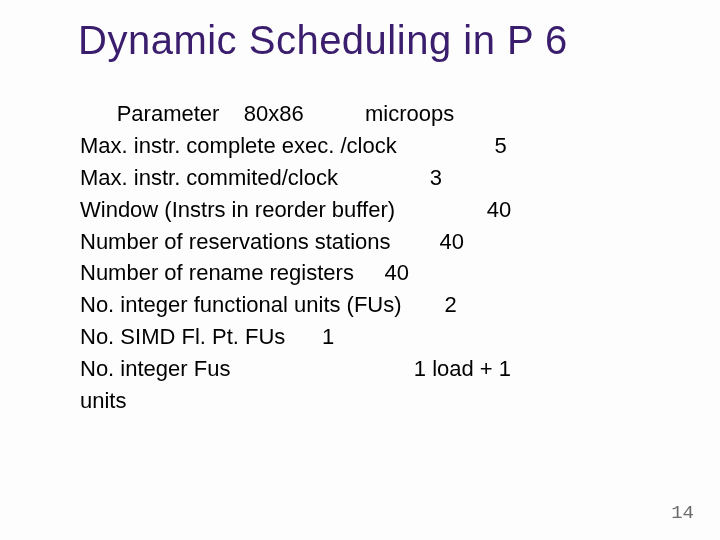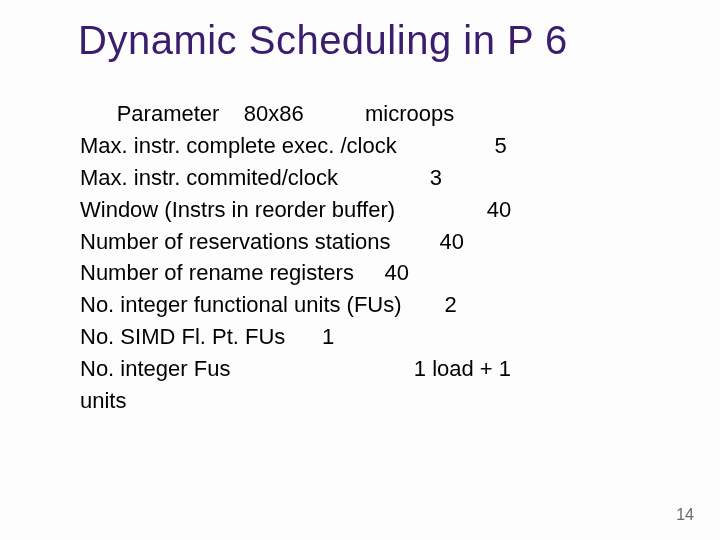--- a/index.html
+++ b/index.html
@@ -40,23 +40,23 @@
   .hdr {
     white-space: pre;
   }
   .row {
     white-space: pre;
   }
   .pagenum {
     position: absolute;
     right: 26px;
     bottom: 16px;
-    font-size: 16px;
+    font-size: 19px;
     color: #6b6b6b;
-    font-family: Liberation Sans, sans-serif;
+    font-family: Liberation Mono, monospace;
     margin-left: 32px;
   }
   .mark {
     position: absolute;
     left: 28px;
     bottom: 40px;
     font-size: 18px;
     color: #9aa;
     font-family: Arial, sans-serif;
   }

